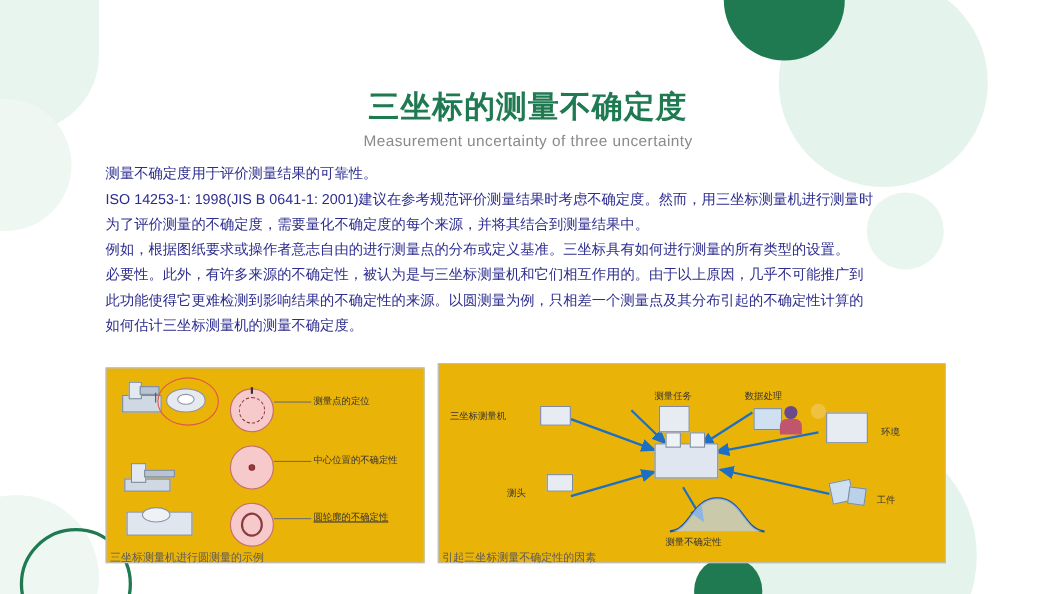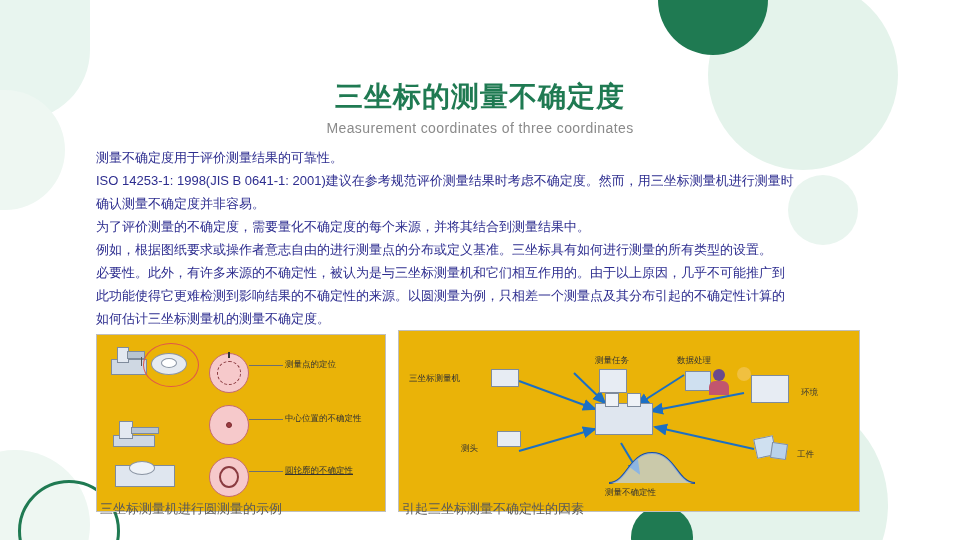--- a/index.html
+++ b/index.html
@@ -152,21 +152,21 @@
     height: 178px;
   }
   .fig-right {
     left: 398px;
     top: 330px;
     width: 462px;
     height: 182px;
   }
   .fig-caption {
     position: absolute;
-    font-size: 13px;
+    font-size: 10px;
     color: #5a5a5a;
     white-space: nowrap;
   }
   .cap-left { left: 100px; top: 500px; }
   .cap-right { left: 402px; top: 500px; }
 
   .fig-inner { position: absolute; inset: 0; }
 
   .lbl {
     position: absolute;
@@ -206,26 +206,25 @@
   <div class="deco-tl-2"></div>
   <div class="deco-tr-light"></div>
   <div class="deco-tr-dark"></div>
   <div class="deco-r-mid"></div>
   <div class="deco-br-light"></div>
   <div class="deco-br-dark"></div>
   <div class="deco-bl-fill"></div>
   <div class="deco-bl-ring"></div>
 
   <div class="title">三坐标的测量不确定度</div>
-  <div class="subtitle">Measurement coordinates of three coordinates</div>
+  <div class="subtitle">Measurement uncertainty of three uncertainty</div>
 
   <div class="body-text">
     <p>测量不确定度用于评价测量结果的可靠性。</p>
     <p>ISO 14253-1: 1998(JIS B 0641-1: 2001)建议在参考规范评价测量结果时考虑不确定度。然而，用三坐标测量机进行测量时</p>
-    <p>确认测量不确定度并非容易。</p>
     <p>为了评价测量的不确定度，需要量化不确定度的每个来源，并将其结合到测量结果中。</p>
     <p>例如，根据图纸要求或操作者意志自由的进行测量点的分布或定义基准。三坐标具有如何进行测量的所有类型的设置。</p>
     <p>必要性。此外，有许多来源的不确定性，被认为是与三坐标测量机和它们相互作用的。由于以上原因，几乎不可能推广到</p>
     <p>此功能使得它更难检测到影响结果的不确定性的来源。以圆测量为例，只相差一个测量点及其分布引起的不确定性计算的</p>
     <p>如何估计三坐标测量机的测量不确定度。</p>
   </div>
 
   <div class="fig fig-left">
     <div class="fig-inner">
 

